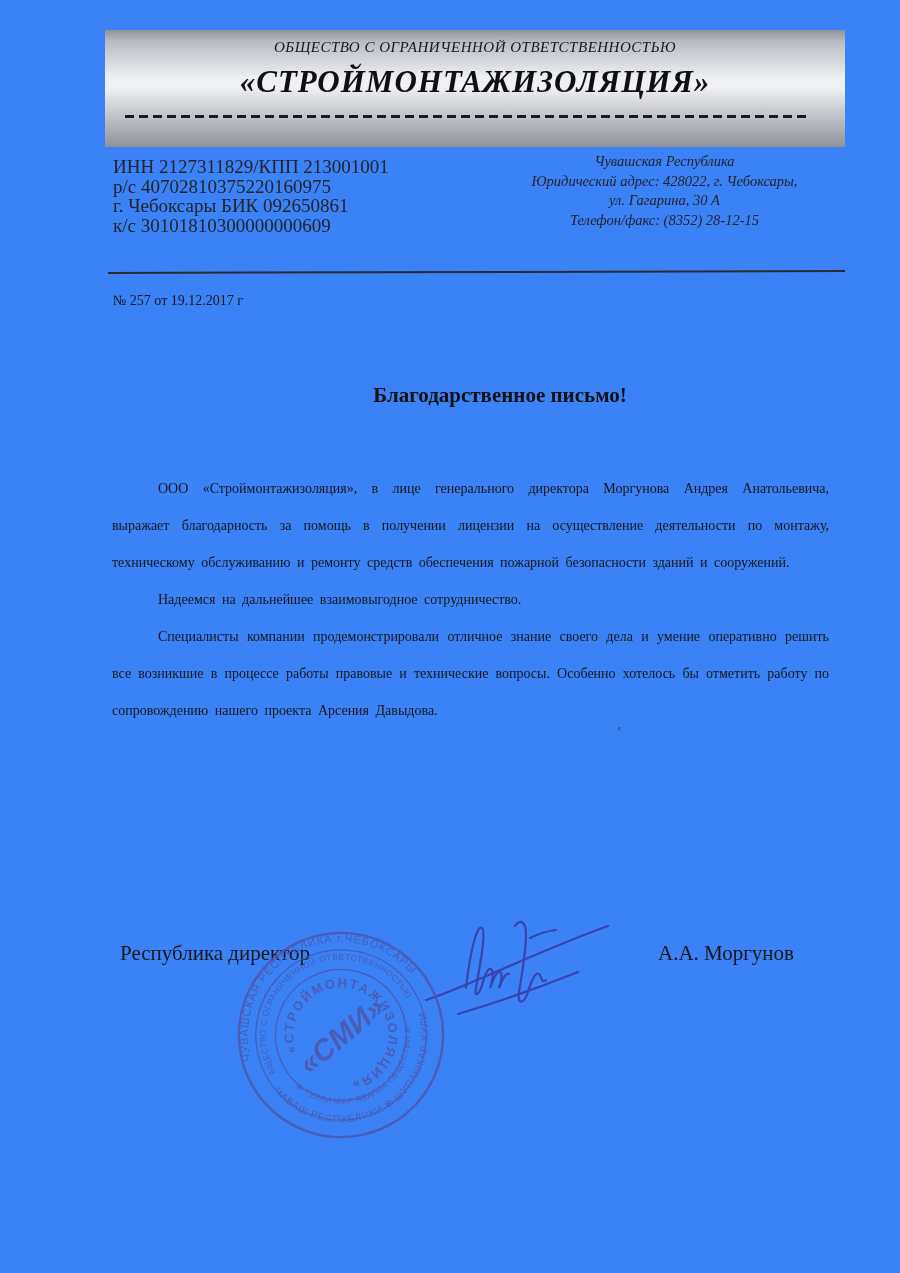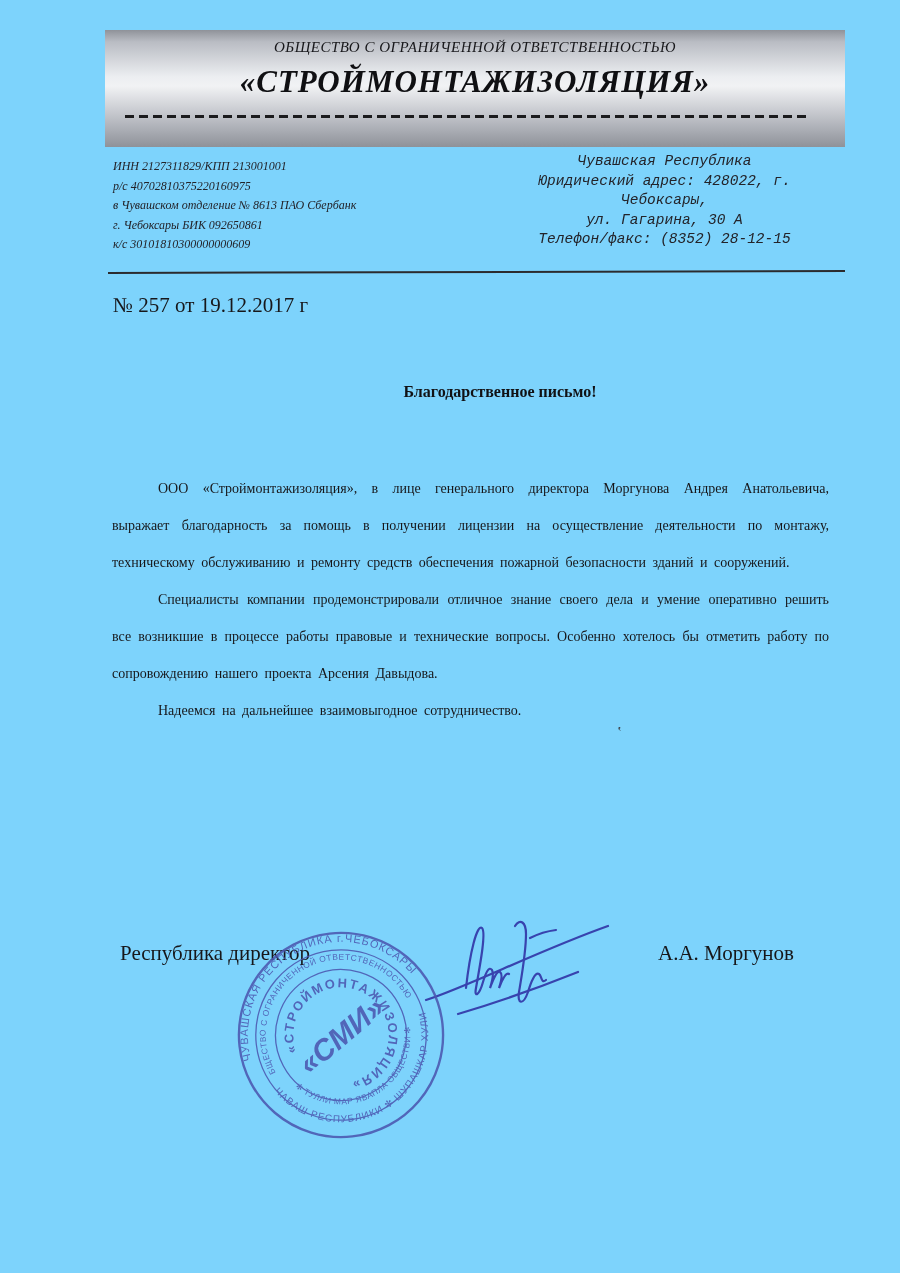--- a/index.html
+++ b/index.html
@@ -4,21 +4,21 @@
 <style>
   html,body{margin:0;padding:0;}
   body{
     background:#e8e8e8;
     font-family:"Liberation Serif","DejaVu Serif",serif;
   }
   .page{
     position:relative;
     width:900px;height:1273px;
     margin:0 auto;
-    background:#7dd3fc;
+    background:#3b82f6;
     overflow:hidden;
     color:#1c1c1e;
   }
   
   .banner{
     position:absolute;left:105px;top:30px;width:740px;height:117px;
     background:linear-gradient(180deg,#8f9299 0%,#b9bcc3 10%,#eceef1 40%,#f1f2f4 48%,#cfd1d6 66%,#a9acb3 86%,#8f9299 100%);
     text-align:center;
   }
   .org-type{
@@ -36,42 +36,42 @@
     letter-spacing:1px;
     color:#101013;
   }
   .banner-dashes{
     position:absolute;left:20px;top:85px;width:684px;height:3px;
     background:repeating-linear-gradient(90deg,#1b1b1d 0 9px,transparent 9px 14px);
   }
   
   .info-left{
     position:absolute;left:113px;top:157px;width:400px;
-    font-style:italic;font-size:12px;line-height:19.5px;color:#232329;
+    font-size:19px;line-height:19.5px;color:#232329;
   }
   .info-left span{display:block;}
   .info-right{
     position:absolute;left:492px;top:152px;width:345px;
     font-style:italic;font-size:14.5px;line-height:19.5px;color:#232329;
     text-align:center;
   }
-  .info-right span{display:block;font-family:Liberation Mono, monospace;}
+  .info-right span{display:block;}
   .rule{
     position:absolute;left:108px;top:271px;width:737px;height:0;
     border-top:2px solid #2b2b2e;
     transform:rotate(-0.15deg);
   }
   
   .ref-line{
     position:absolute;left:113px;top:293px;
-    font-size:21px;color:#17171a;
+    font-size:14px;color:#17171a;
   }
   .doc-title{
     position:absolute;left:150px;top:383px;width:700px;
-    text-align:center;font-weight:bold;font-size:16px;color:#111114;
+    text-align:center;font-weight:bold;font-size:21px;color:#111114;
   }
   
   .body-text{
     position:absolute;left:112px;top:470px;width:717px;
     font-size:14px;line-height:37px;color:#17171a;
     text-align:justify;word-spacing:3px;
   }
   .body-text p{margin:0;text-indent:46px;}
   .stray-mark{
     position:absolute;left:617px;top:724px;
@@ -102,42 +102,41 @@
 
   <div class="banner">
     <div class="org-type">ОБЩЕСТВО С ОГРАНИЧЕННОЙ ОТВЕТСТВЕННОСТЬЮ</div>
     <div class="org-name">«СТРОЙМОНТАЖИЗОЛЯЦИЯ»</div>
     <div class="banner-dashes"></div>
   </div>
 
   <div class="info-left">
     <span>ИНН 2127311829/КПП 213001001</span>
     <span>р/с 40702810375220160975</span>
-    <span>в Чувашском отделение № 8613 ПАО Сбербанк</span>
     <span>г. Чебоксары  БИК 092650861</span>
     <span>к/с 30101810300000000609</span>
   </div>
 
   <div class="info-right">
     <span>Чувашская Республика</span>
     <span>Юридический адрес: 428022, г. Чебоксары,</span>
     <span>ул. Гагарина, 30 А</span>
     <span>Телефон/факс: (8352) 28-12-15</span>
   </div>
 
   <div class="rule"></div>
 
   <div class="ref-line">№ 257 от 19.12.2017 г</div>
 
   <div class="doc-title">Благодарственное письмо!</div>
 
   <div class="body-text">
     <p>ООО «Строймонтажизоляция», в лице генерального директора Моргунова Андрея Анатольевича, выражает благодарность за помощь в получении лицензии на осуществление деятельности по монтажу, техническому обслуживанию и ремонту средств обеспечения пожарной безопасности зданий и сооружений.</p>
+    <p>Надеемся на дальнейшее взаимовыгодное сотрудничество.</p>
     <p>Специалисты компании продемонстрировали отличное знание своего дела и умение оперативно решить все возникшие в процессе работы правовые и технические вопросы. Особенно хотелось бы отметить работу по сопровождению нашего проекта Арсения Давыдова.</p>
-    <p>Надеемся на дальнейшее взаимовыгодное сотрудничество.</p>
   </div>
   <div class="stray-mark">‛</div>
 
   <div class="sig-title">Республика директор</div>
   <div class="sig-name">А.А. Моргунов</div>
 
   <svg class="sig-svg" viewBox="0 0 195 118">
     <g fill="none" stroke="#3843ae" stroke-width="2.2" stroke-linecap="round">
       <path d="M 6 100 C 45 88 120 50 188 26"></path>
       <path d="M 38 114 C 75 103 118 88 158 72"></path>

